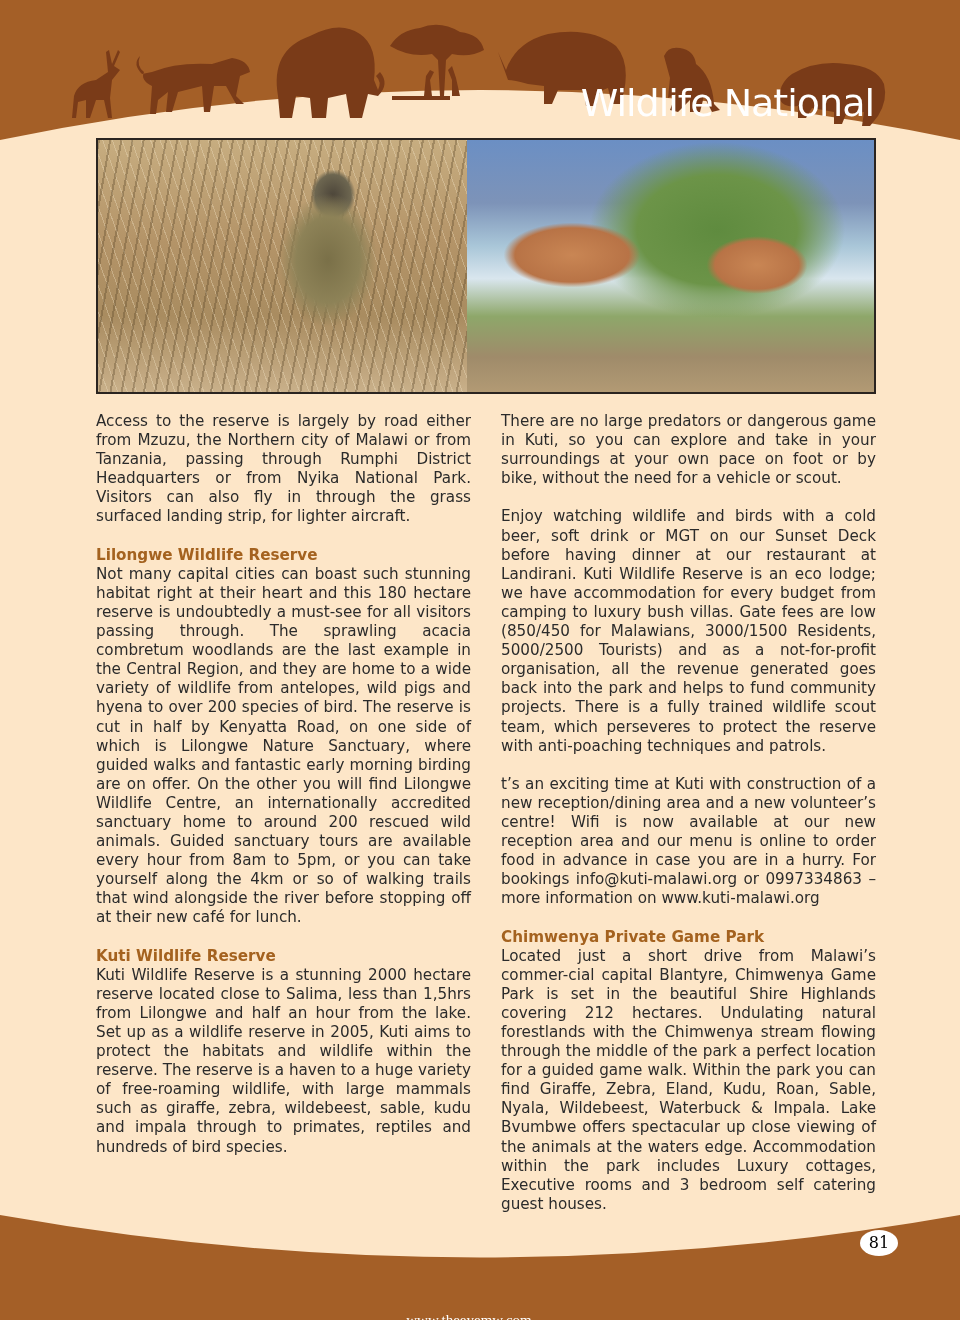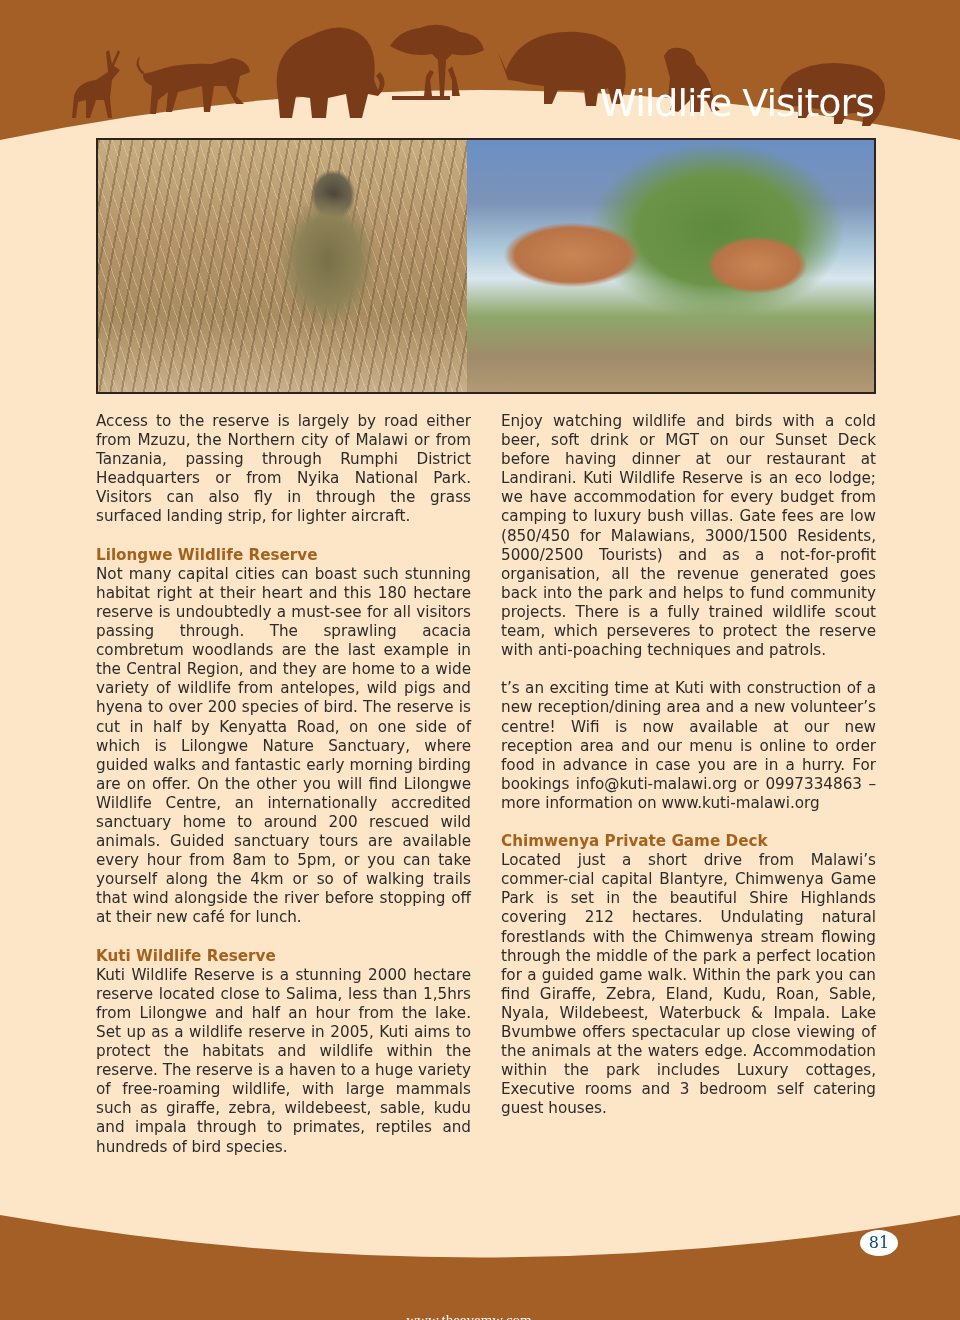--- a/index.html
+++ b/index.html
@@ -19,21 +19,21 @@
       radial-gradient(ellipse 95px 45px at 105px 115px, #c98654 0%, #b87346 60%, transparent 72%),
       radial-gradient(ellipse 70px 40px at 290px 125px, #c98654 0%, #b87346 60%, transparent 72%),
       radial-gradient(ellipse 160px 110px at 250px 90px, #5f8b3f 0%, #6c9448 50%, transparent 80%),
       linear-gradient(180deg, #6b8fc4 0%, #7d93b8 25%, #a9c6d8 42%, #d9e6ee 55%, #8ea76a 70%, #9f8b6a 86%, #b29a74 100%); }
   .col { position: absolute; top: 412px; width: 375px; font-size: 15.2px; line-height: 19.1px; color: #2b2b2b; text-align: justify; }
   .col-left { left: 96px; }
   .col-right { left: 501px; }
   .col p { margin: 0 0 19.1px 0; }
   .col h3 { margin: 0; font-weight: bold; font-size: 15.2px; line-height: 19.1px; color: #a4621f; }
   .footer-url { position: absolute; left: 0; width: 938px; text-align: center; top: 1312px; color: #ffffff; font-size: 15px; font-family: Liberation Serif, serif; }
-  .page-num { position: absolute; left: 860px; top: 1230px; width: 38px; height: 26px; border-radius: 50%; background: #ffffff; color: #0c4a6e; font-family: "DejaVu Serif", serif; font-size: 16px; line-height: 26px; text-align: center; }
+  .page-num { position: absolute; left: 860px; top: 1230px; width: 38px; height: 26px; border-radius: 50%; background: #ffffff; color: #000000; font-family: "DejaVu Serif", serif; font-size: 16px; line-height: 26px; text-align: center; }
 </style>
 </head>
 <body>
 
 <svg class="cream" viewBox="0 0 960 1320" preserveAspectRatio="none">
   <path d="M0,140 Q480,40 960,140 L960,1215 Q480,1300 0,1215 Z" fill="#fde6c8"></path>
 </svg>
 
 <svg class="header-svg" viewBox="0 0 960 140">
   <g fill="#7a3b18">
@@ -56,36 +56,37 @@
     </g>
     <g>
       <path d="M664,56 Q668,46 680,48 Q694,50 696,64 Q712,76 714,104 L720,110 L712,112 L704,96 L700,112 L690,112 L690,100 L678,112 L670,110 L676,94 L668,98 L670,78 Z"></path>
     </g>
     <g>
       <path d="M780,100 Q778,84 792,74 Q816,60 846,64 Q876,66 884,84 Q888,100 878,116 L870,126 L862,126 L864,112 L846,114 L842,124 L834,124 L834,112 L812,108 L806,118 L798,118 L798,106 Q784,108 780,100 Z"></path>
     </g>
   </g>
 </svg>
 
-<h1 class="title">Wildlife Visitors</h1>
+<h1 class="title">Wildlife National</h1>
 
 <div class="photo-frame">
   <div class="photo photo-baboon"></div>
   <div class="photo photo-kudu"></div>
 </div>
 
 <div class="col col-left">
   <p>Access to the reserve is largely by road either from Mzuzu, the Northern city of Malawi or from Tanzania, passing through Rumphi District Headquarters or from Nyika National Park. Visitors can also fly in through the grass surfaced landing strip, for lighter aircraft.</p>
   <h3>Lilongwe Wildlife Reserve</h3>
   <p>Not many capital cities can boast such stunning habitat right at their heart and this 180 hectare reserve is undoubtedly a must-see for all visitors passing through.  The sprawling acacia combretum woodlands are the last example in the Central Region, and they are home to a wide variety of wildlife from antelopes, wild pigs and hyena to over 200 species of bird.  The reserve is cut in half by Kenyatta Road, on one side of which is Lilongwe Nature Sanctuary, where guided walks and fantastic early morning birding are on offer.  On the other you will find Lilongwe Wildlife Centre, an internationally accredited sanctuary home to around 200 rescued wild animals.  Guided sanctuary tours are available every hour from 8am to 5pm, or you can take yourself along the 4km or so of walking trails that wind alongside the river before stopping off at their new café for lunch.</p>
   <h3>Kuti Wildlife Reserve</h3>
   <p>Kuti Wildlife Reserve is a stunning 2000 hectare reserve located close to Salima, less than 1,5hrs from Lilongwe and half an hour from the lake. Set up as a wildlife reserve in 2005, Kuti aims to protect the habitats and wildlife within the reserve. The reserve is a haven to a huge variety of free-roaming wildlife, with large mammals such as giraffe, zebra, wildebeest, sable, kudu and impala through to primates, reptiles and hundreds of bird species.</p>
 </div>
 
 <div class="col col-right">
+  <p>There are no large predators or dangerous game in Kuti, so you can explore and take in your surroundings at your own pace on foot or by bike, without the need for a vehicle or scout.</p>
   <p>Enjoy watching wildlife and birds with a cold beer, soft drink or MGT on our Sunset Deck before having dinner at our restaurant at Landirani. Kuti Wildlife Reserve is an eco lodge; we have accommodation for every budget from camping to luxury bush villas. Gate fees are low (850/450 for Malawians, 3000/1500 Residents, 5000/2500 Tourists) and as a not-for-profit organisation, all the revenue generated goes back into the park and helps to fund community projects. There is a fully trained wildlife scout team, which perseveres to protect the reserve with anti-poaching techniques and patrols.</p>
   <p>t’s an exciting time at Kuti with construction of a new reception/dining area and a new volunteer’s centre! Wifi is now available at our new reception area and our menu is online to order food in advance in case you are in a hurry. For bookings info@kuti-malawi.org or 0997334863 – more information on www.kuti-malawi.org</p>
-  <h3>Chimwenya Private Game Deck</h3>
+  <h3>Chimwenya Private Game Park</h3>
   <p>Located just a short drive from Malawi’s commer-cial capital Blantyre, Chimwenya Game Park is set in the beautiful Shire Highlands covering 212 hectares. Undulating natural forestlands with the Chimwenya stream flowing through the middle of the park a perfect location for a guided game walk. Within the park you can find Giraffe, Zebra, Eland, Kudu, Roan, Sable, Nyala, Wildebeest, Waterbuck &amp; Impala. Lake Bvumbwe offers spectacular up close viewing of the animals at the waters edge. Accommodation within the park includes Luxury cottages, Executive rooms and 3 bedroom self catering guest houses.</p>
 </div>
 
 <div class="footer-url">www.theeyemw.com</div>
 <div class="page-num">81</div>
 
 </body></html>

